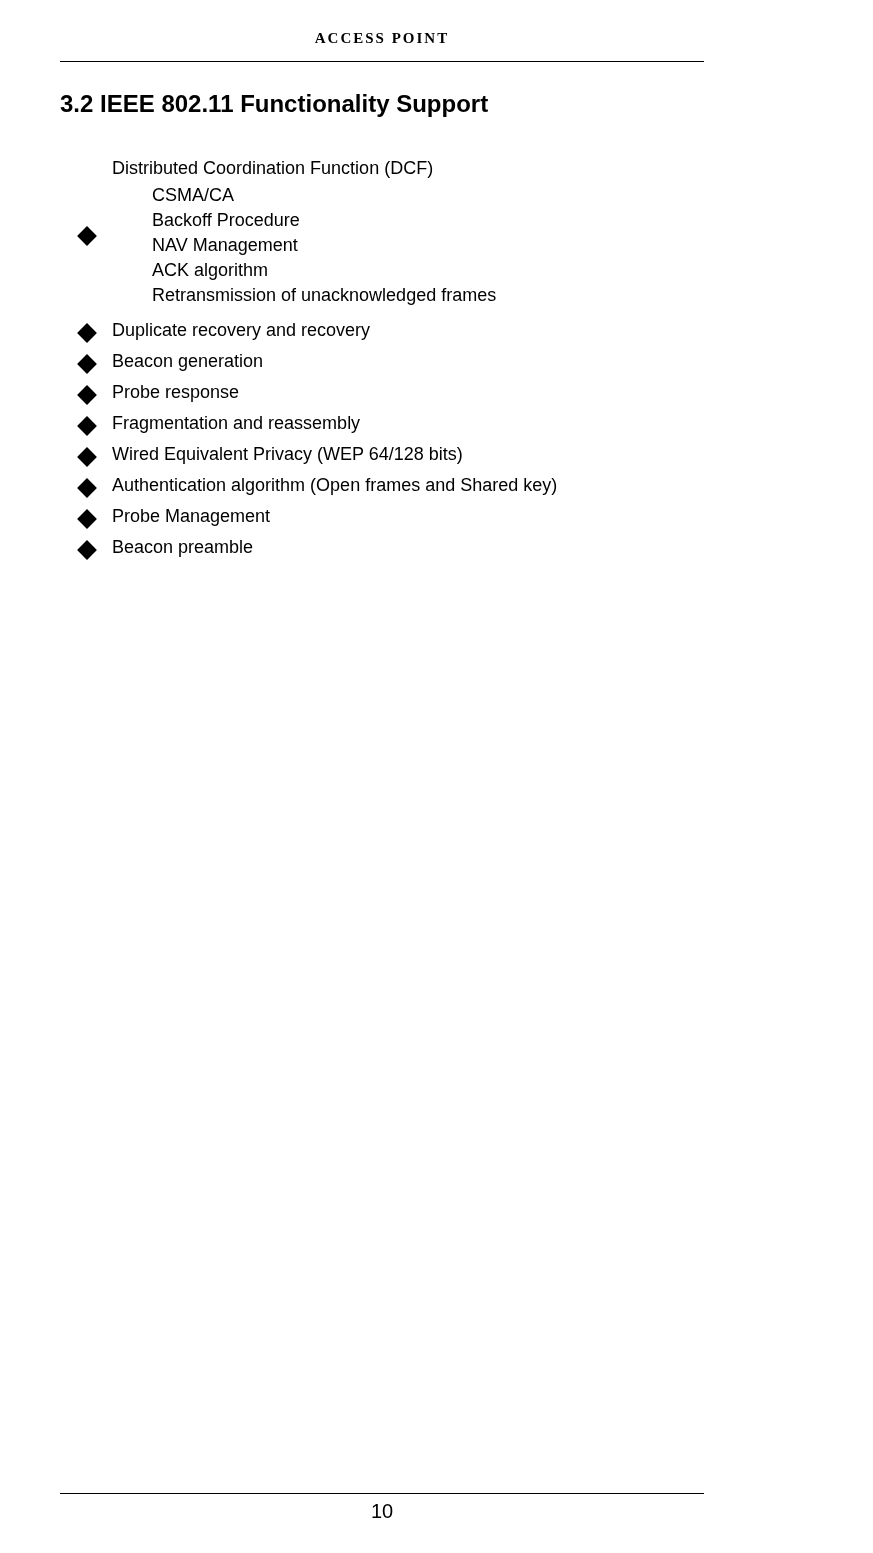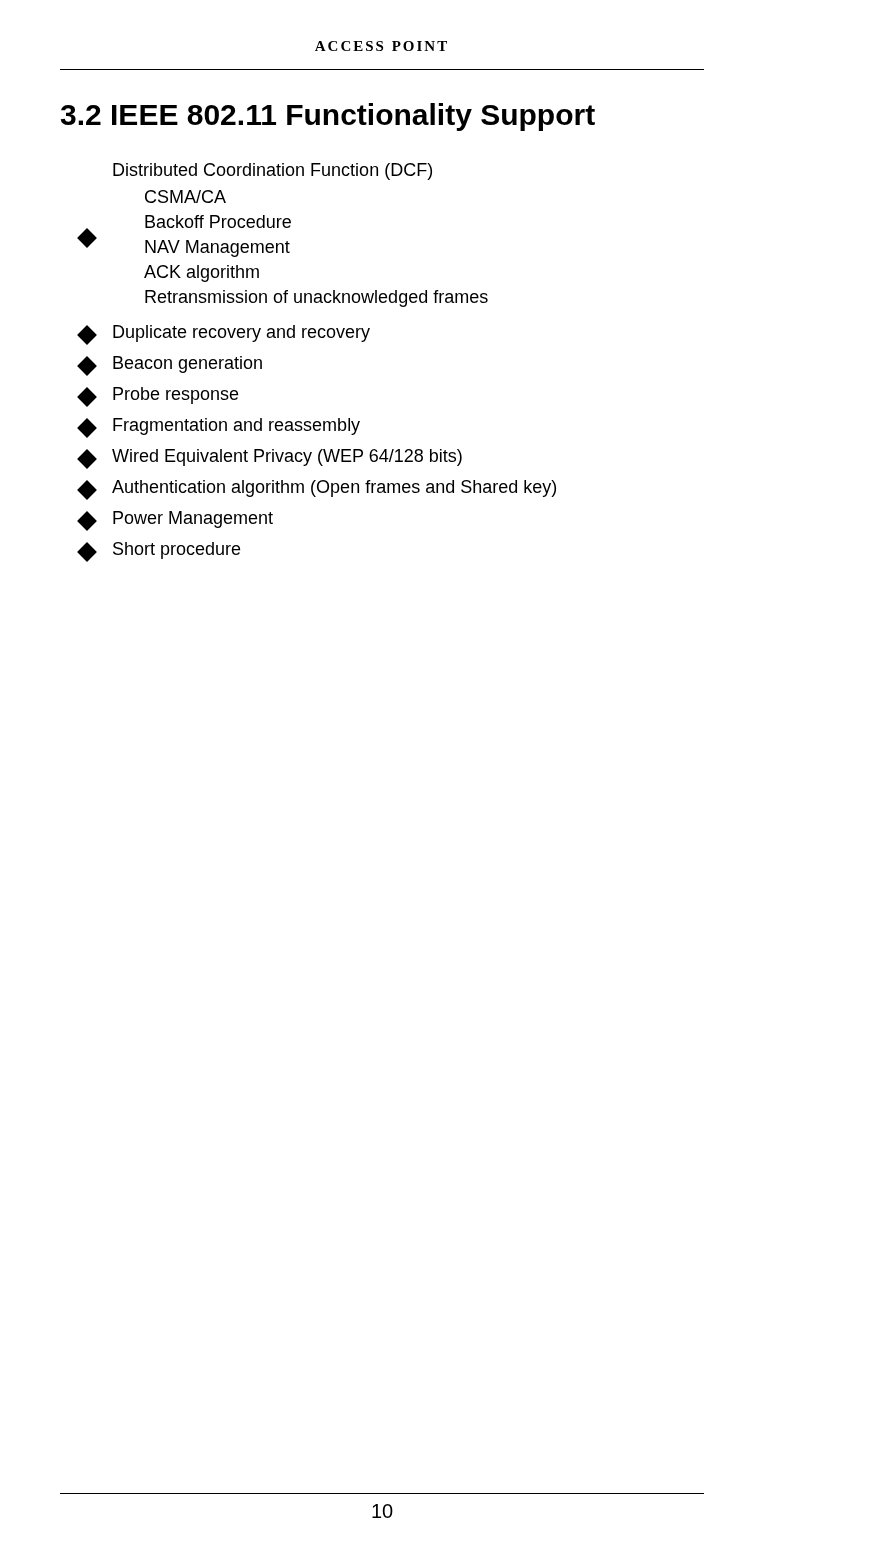--- a/index.html
+++ b/index.html
@@ -14,43 +14,43 @@
       background: #ffffff;
       font-family: "Times New Roman", Times, serif;
       font-size: 18px;
       color: #000000;
       position: relative;
     }
 
     .page-container {
       width: 764px;
       min-height: 1553px;
-      padding: 38px 60px 60px 60px;
+      padding: 30px 60px 60px 60px;
       position: relative;
     }
 
     .page-header {
       text-align: center;
       font-size: 15px;
       font-weight: bold;
       letter-spacing: 2px;
       margin-bottom: 8px;
       padding-bottom: 6px;
     }
 
     .header-line {
       border: none;
       border-top: 1.5px solid #000;
       margin-bottom: 28px;
     }
 
     .section-title {
-      font-size: 30px;
+      font-size: 24px;
       font-weight: bold;
-      margin-bottom: 28px;
+      margin-bottom: 40px;
       font-family: Arial, Helvetica, sans-serif;
     }
 
     .bullet-list {
       list-style: none;
       padding: 0;
       margin: 0 0 0 20px;
     }
 
     .bullet-list > li {
@@ -72,21 +72,21 @@
       margin-top: 4px;
     }
 
     .bullet-text {
       flex: 1;
     }
 
     .sub-list {
       list-style: none;
       padding: 0;
-      margin: 6px 0 0 32px;
+      margin: 6px 0 0 40px;
     }
 
     .sub-list li {
       font-size: 18px;
       font-family: Arial, Helvetica, sans-serif;
       margin-bottom: 4px;
       padding-left: 0;
     }
 
     .page-footer {
@@ -150,25 +150,25 @@
       <li>
         <span class="bullet-diamond"></span>
         <span class="bullet-text">Wired Equivalent Privacy (WEP 64/128 bits)</span>
       </li>
       <li>
         <span class="bullet-diamond"></span>
         <span class="bullet-text">Authentication algorithm (Open frames and Shared key)</span>
       </li>
       <li>
         <span class="bullet-diamond"></span>
-        <span class="bullet-text">Power Management</span>
+        <span class="bullet-text">Probe Management</span>
       </li>
       <li>
         <span class="bullet-diamond"></span>
-        <span class="bullet-text">Short procedure</span>
+        <span class="bullet-text">Beacon preamble</span>
       </li>
     </ul>
 
   <div class="page-footer">
     <hr class="footer-line">
     <span class="page-number">10</span>
   </div>
 </div>
 
 </body></html>

